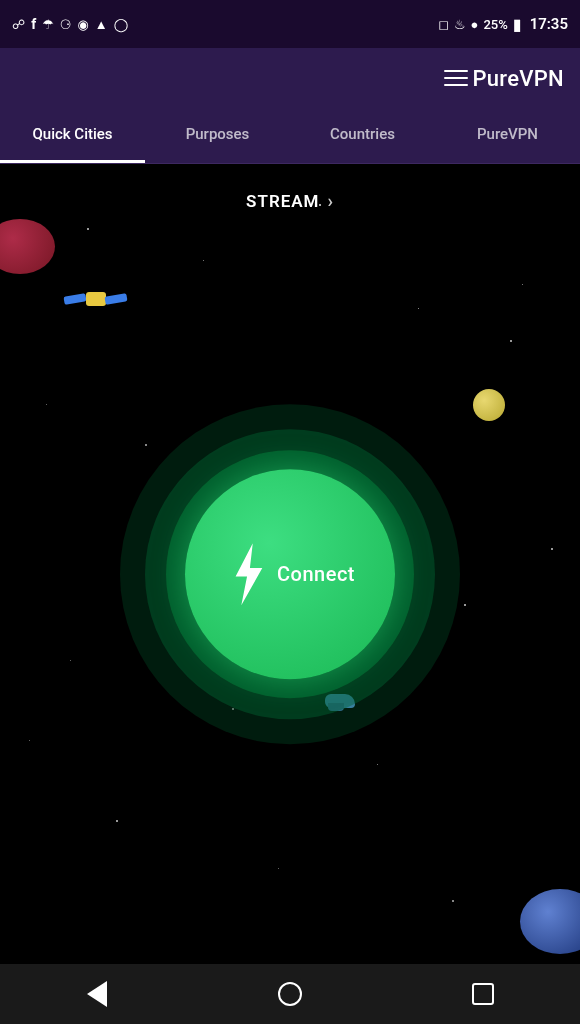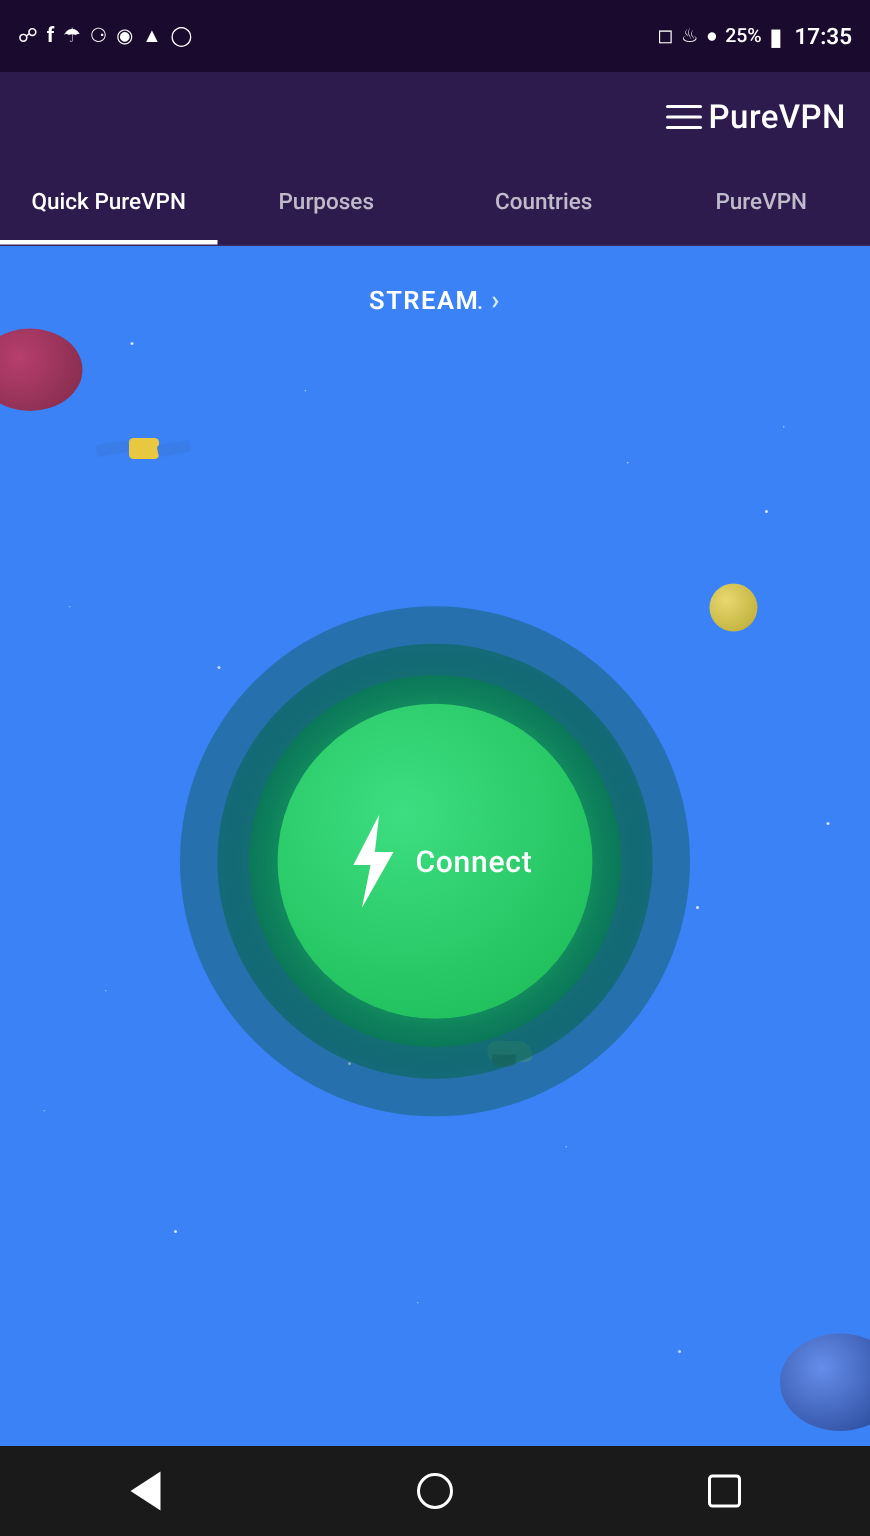--- a/index.html
+++ b/index.html
@@ -113,21 +113,21 @@
       color: white;
       border-bottom: 3px solid white;
     }
 
     
     .main-content {
       width: 100%;
       height: calc(1024px - 48px - 60px - 56px - 60px);
       position: relative;
       overflow: hidden;
-      background: #3b82f6;
+      background: #000000;
     }
 
     
     .stars {
       position: absolute;
       width: 100%;
       height: 100%;
       top: 0;
       left: 0;
     }
@@ -405,21 +405,21 @@
   <div class="hamburger">
     <span></span>
     <span></span>
     <span></span>
   </div>
   <span class="header-title">PureVPN</span>
 </div>
 
 <div class="tabs">
   <div class="tab active">
-    <span>Quick PureVPN</span>
+    <span>Quick Cities</span>
   </div>
   <div class="tab">
     <span>Purposes</span>
   </div>
   <div class="tab">
     <span>Countries</span>
   </div>
   <div class="tab">
     <span>PureVPN</span>
   </div>

